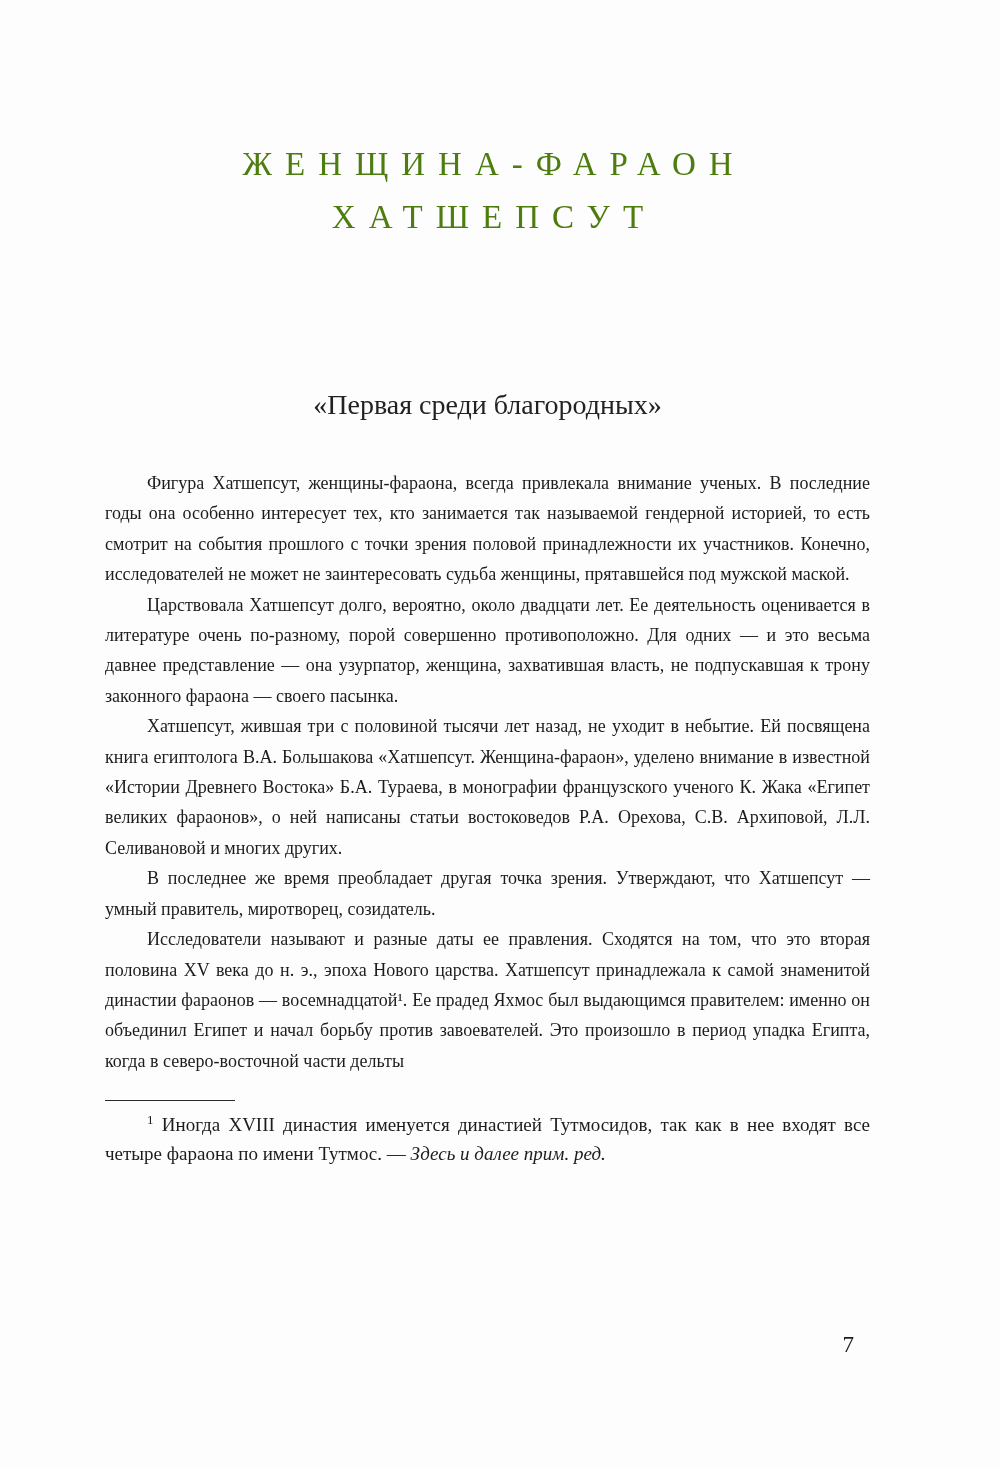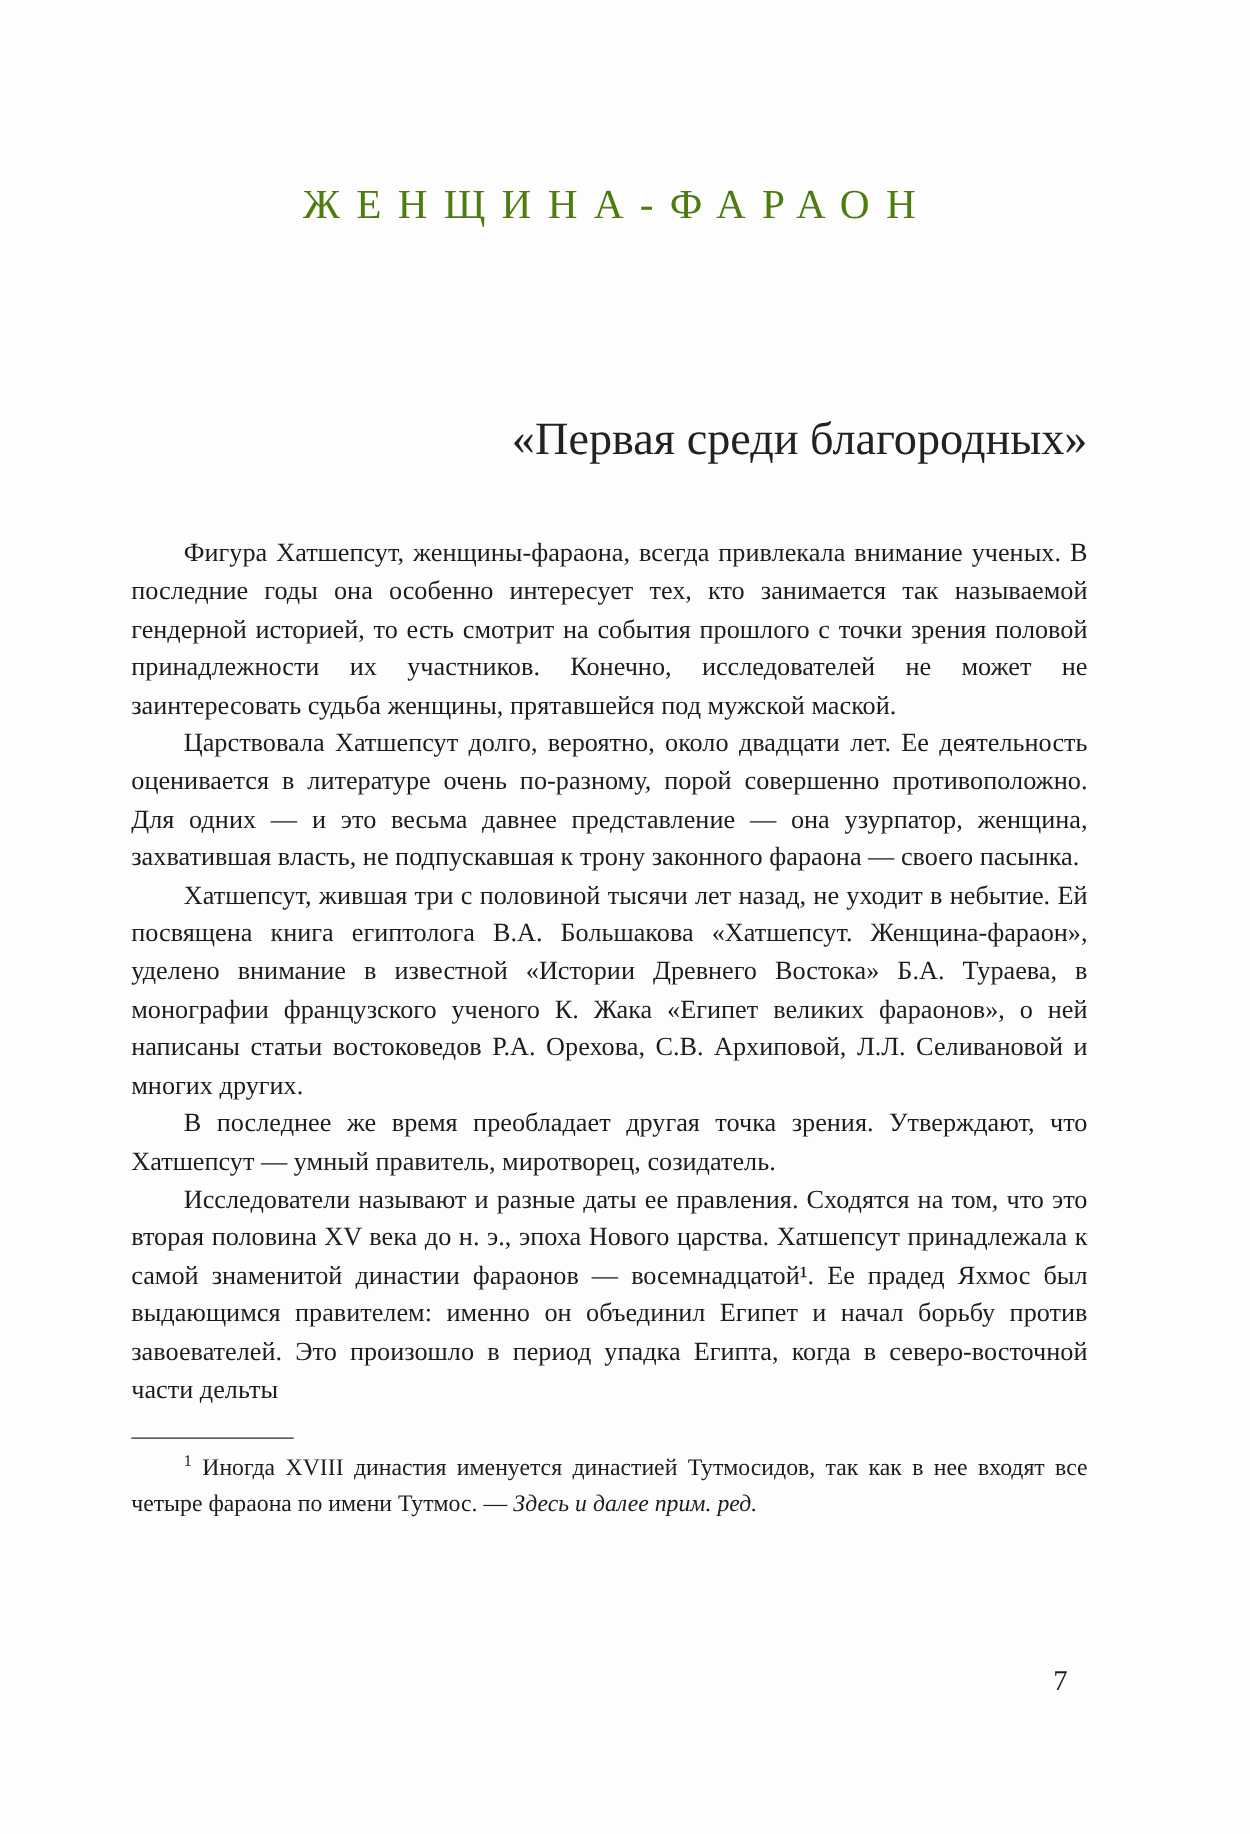--- a/index.html
+++ b/index.html
@@ -34,30 +34,30 @@
     color: #4d7c0f;
   }
   .chapter-title .title-line {
     display: block;
     
     padding-left: 13px;
   }
 
   .section-heading {
     margin-top: 142px;
-    text-align: right;
+    text-align: center;
     font-weight: normal;
-    font-size: 37px;
+    font-size: 28px;
     line-height: 38px;
     color: #222222;
   }
 
   .body-text {
-    margin-top: 56px;
-    font-size: 21px;
+    margin-top: 44px;
+    font-size: 18px;
     line-height: 30.4px;
     text-align: justify;
     color: #1c1c1c;
   }
   .body-text p {
     text-indent: 42px;
   }
 
   .footnote-block {
     margin-top: 24px;
@@ -90,20 +90,21 @@
   }
 </style>
 </head>
 <body>
 
 <div class="book-page">
   <div class="content">
 
     <h1 class="chapter-title">
       <span class="title-line">ЖЕНЩИНА-ФАРАОН</span>
+      <span class="title-line">ХАТШЕПСУТ</span>
     </h1>
 
     <h2 class="section-heading">«Первая среди благородных»</h2>
 
     <div class="body-text">
       <p>Фигура Хатшепсут, женщины-фараона, всегда привлекала внимание ученых. В последние годы она особенно интересует тех, кто занимается так называемой гендерной историей, то есть смотрит на события прошлого с точки зрения половой принадлежности их участников. Конечно, исследователей не может не заинтересовать судьба женщины, прятавшейся под мужской маской.</p>
       <p>Царствовала Хатшепсут долго, вероятно, около двадцати лет. Ее деятельность оценивается в литературе очень по-разному, порой совершенно противоположно. Для одних — и это весьма давнее представление — она узурпатор, женщина, захватившая власть, не подпускавшая к трону законного фараона — своего пасынка.</p>
       <p>Хатшепсут, жившая три с половиной тысячи лет назад, не уходит в небытие. Ей посвящена книга египтолога В.А. Большакова «Хатшепсут. Женщина-фараон», уделено внимание в известной «Истории Древнего Востока» Б.А. Тураева, в монографии французского ученого К. Жака «Египет великих фараонов», о ней написаны статьи востоковедов Р.А. Орехова, С.В. Архиповой, Л.Л. Селивановой и многих других.</p>
       <p>В последнее же время преобладает другая точка зрения. Утверждают, что Хатшепсут — умный правитель, миротворец, созидатель.</p>
       <p>Исследователи называют и разные даты ее правления. Сходятся на том, что это вторая половина XV века до н. э., эпоха Нового царства. Хатшепсут принадлежала к самой знаменитой династии фараонов — восемнадцатой¹. Ее прадед Яхмос был выдающимся правителем: именно он объединил Египет и начал борьбу против завоевателей. Это произошло в период упадка Египта, когда в северо-восточной части дельты</p>

